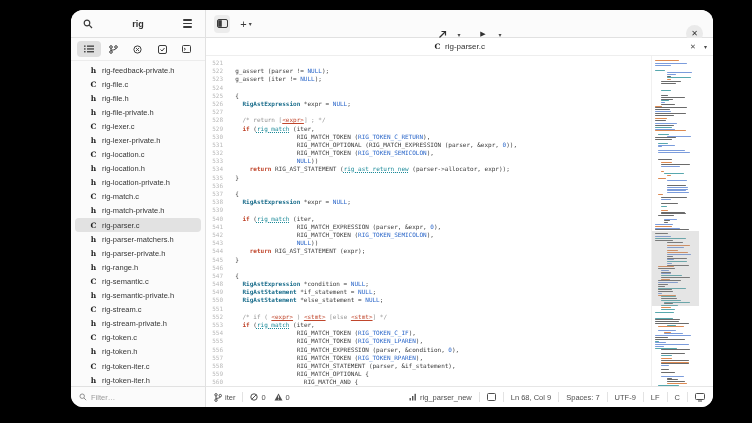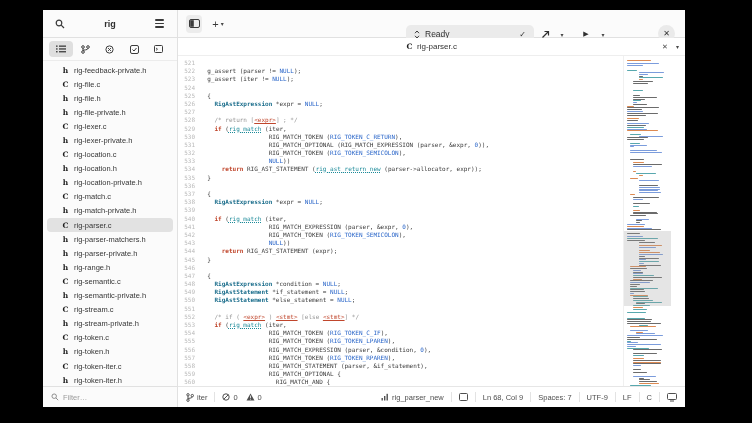--- a/index.html
+++ b/index.html
@@ -1,19 +1,19 @@
 <!DOCTYPE html>
 <html><head>
 <meta charset="utf-8">
 <style>
   html,body{margin:0;padding:0;background:#000;}
   .canvas{position:relative;width:752px;height:423px;background:#000;overflow:hidden;
           font-family:"Liberation Sans","DejaVu Sans",sans-serif;-webkit-font-smoothing:antialiased;}
-  .window{position:absolute;left:43px;top:10px;width:642px;height:397px;background:#fff;
-          border-radius:0;overflow:hidden;display:grid;grid-template-columns:135px 1fr;
+  .window{position:absolute;left:71px;top:10px;width:642px;height:397px;background:#fff;
+          border-radius:12px;overflow:hidden;display:grid;grid-template-columns:135px 1fr;
           grid-template-rows:28px 1fr 21px;box-shadow:0 2px 14px rgba(0,0,0,.6);}
   
   .sb-header{grid-column:1;grid-row:1;display:flex;align-items:center;justify-content:space-between;
              padding:0 8px;border-right:1px solid #e1e1e1;border-bottom:1px solid #e1e1e1;background:#fbfbfb;}
   .sb-title{font-size:9px;font-weight:bold;color:#2f2f2f;}
   .iconbtn{display:flex;align-items:center;justify-content:center;width:18px;height:18px;border-radius:4px;cursor:pointer;}
   .hamburger{display:flex;flex-direction:column;gap:2px;}
   .hamburger i{display:block;width:9px;height:1.4px;background:#3a3a3a;border-radius:1px;}
   .main-header{grid-column:2;grid-row:1;display:flex;align-items:center;padding:0 8px;
                border-bottom:1px solid #e1e1e1;background:#fbfbfb;gap:4px;}
@@ -112,30 +112,20 @@
             </svg>
         </span>
       </span>
       <span class="squarebtn" style="width:24px;gap:2px;">
         <span style="font-size:11px;color:#3a3a3a;">+</span>
         <span class="caret">▾</span>
       </span>
     </div>
 
     <div class="omni-wrap">
-      <div class="omnibar">
-        <span>
-          <svg width="6" height="9" viewBox="0 0 6 9">
-              <path d="M1 3.2 L3 1 L5 3.2" fill="none" stroke="#3a3a3a" stroke-width="1"></path>
-              <path d="M1 5.8 L3 8 L5 5.8" fill="none" stroke="#3a3a3a" stroke-width="1"></path>
-            </svg>
-        </span>
-        <span class="omni-status">Ready</span>
-        <span class="check">✓</span>
-      </div>
       <span class="squarebtn">
         <span>
           <svg width="9" height="9" viewBox="0 0 9 9">
               <path d="M1.5 7.5 L7 2" stroke="#2f2f2f" stroke-width="1.2" fill="none"></path>
               <path d="M3.5 1.5 L7.5 1.5 L7.5 5.5" stroke="#2f2f2f" stroke-width="1.2" fill="none"></path>
             </svg>
         </span>
       </span>
       <span class="squarebtn" style="width:12px;">
         <span class="caret">▾</span>

